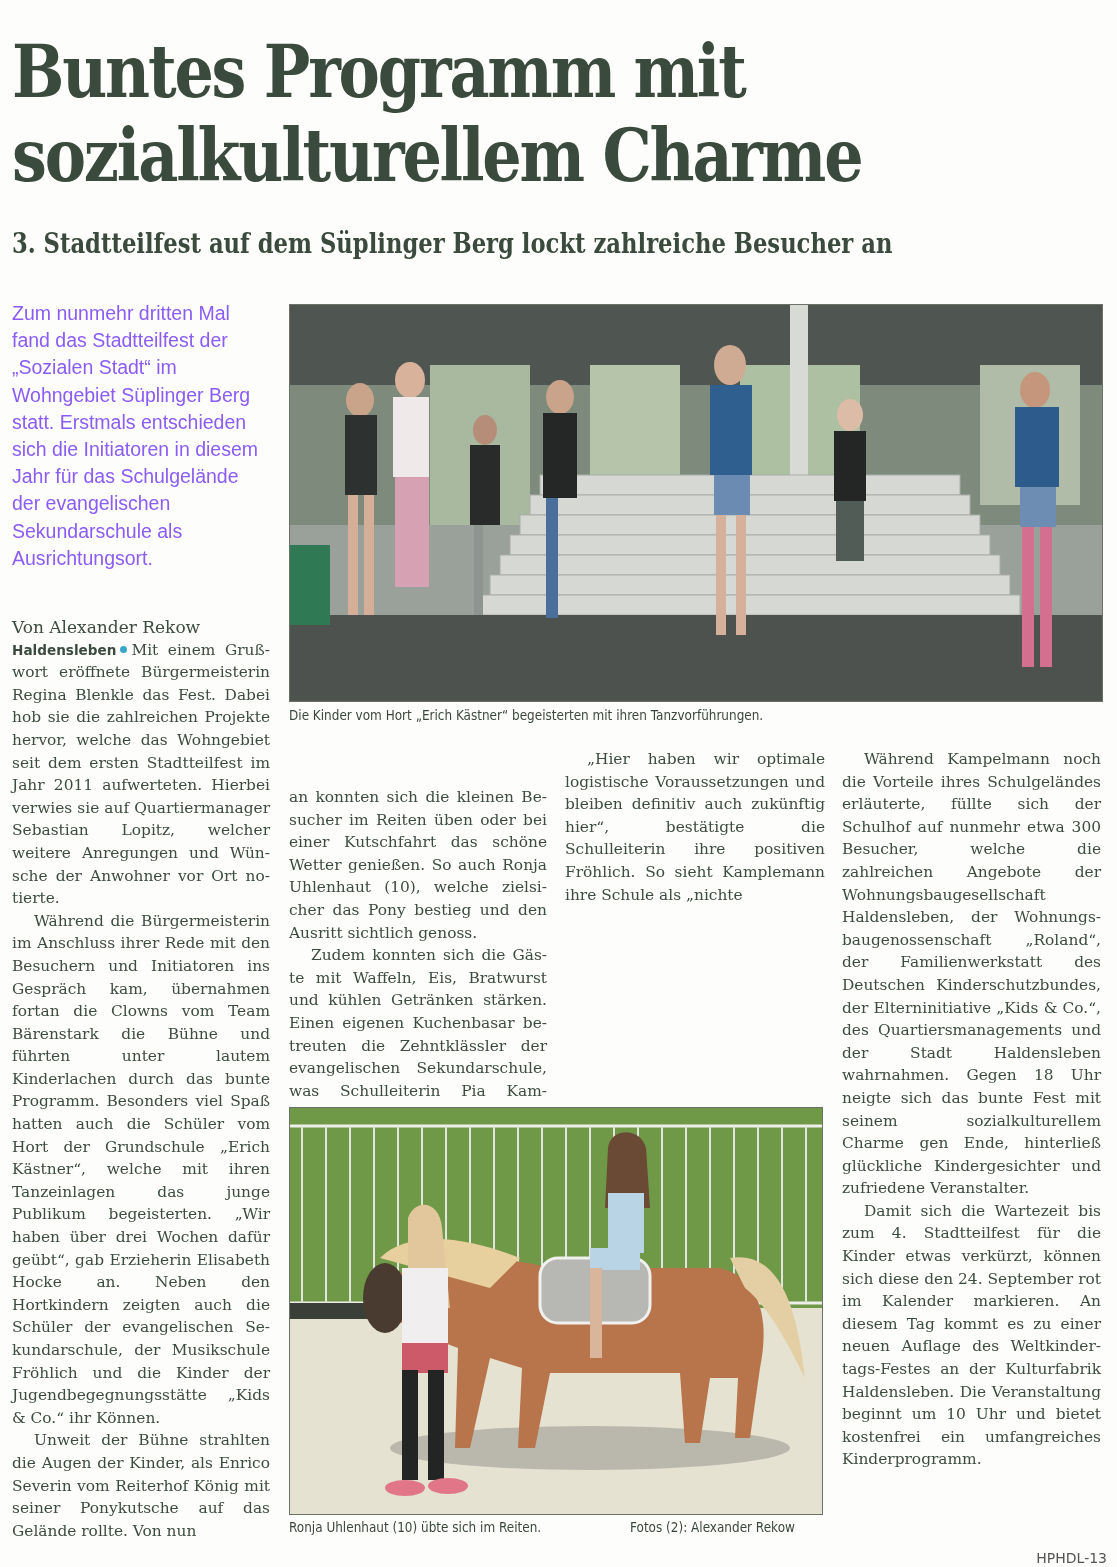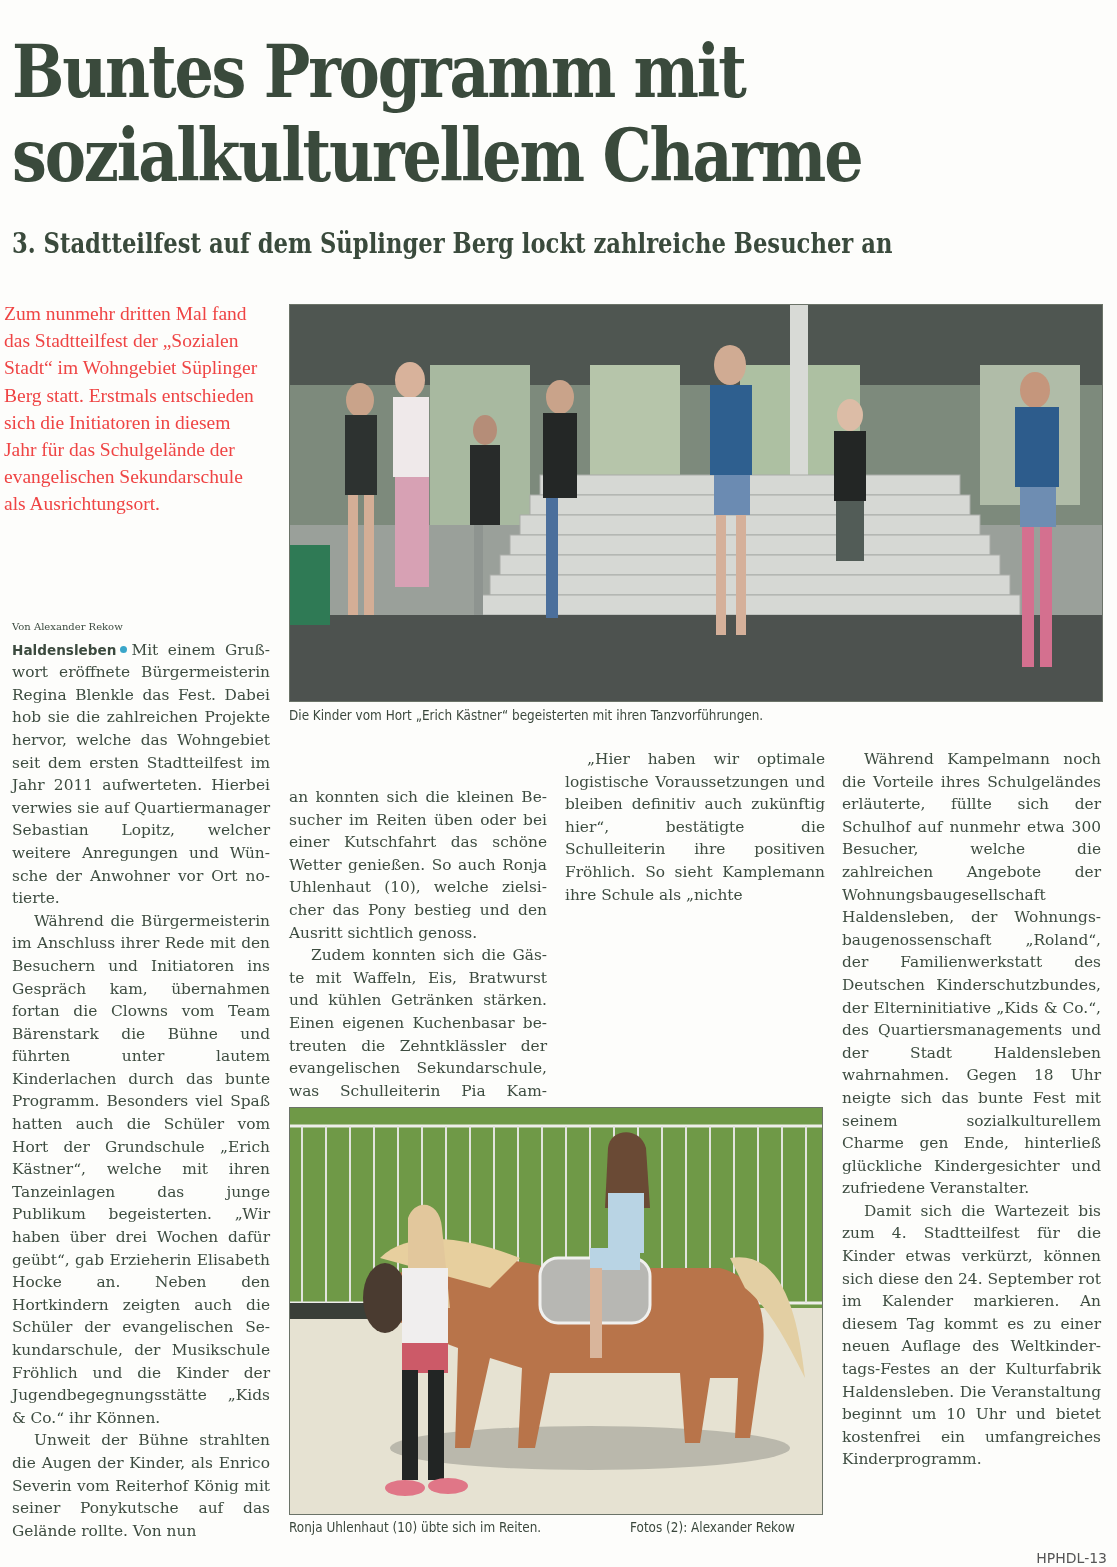--- a/index.html
+++ b/index.html
@@ -15,32 +15,32 @@
     font-size:72px; line-height:84px; color:#3a4a3c;
     letter-spacing:-2.5px; transform:scaleX(0.86); transform-origin:left top;
     margin:0;
   }
   .subhead {
     position:absolute; left:12px; top:226px; width:1150px;
     font-family:"DejaVu Serif", serif; font-size:27px; line-height:36px;
     color:#3a4a3c; transform:scaleX(0.84); transform-origin:left top; margin:0;
   }
   .lead {
-    position:absolute; left:4px; top:300px; width:260px;
-    font-family:Liberation Serif, serif; font-size:19.5px; line-height:27.2px;
-    color:#ef4444; margin:0;
+    position:absolute; left:12px; top:300px; width:260px;
+    font-family:Liberation Sans, sans-serif; font-size:19.5px; line-height:27.2px;
+    color:#8b5cf6; margin:0;
   }
   .col {
     position:absolute; font-family:"DejaVu Serif", serif;
     font-size:15.4px; line-height:22.6px; color:#3d4c40;
     text-align:justify; hyphens:manual;
   }
   .col p { margin:0; }
   .col p.indent { text-indent:22px; }
-  .byline { font-size:10px; }
+  .byline { font-size:17px; }
   .dateline {
     font-family:"DejaVu Sans", sans-serif; font-weight:bold; font-size:13.6px; color:#3b4a3e;
   }
   .dot { display:inline-block; width:7px; height:7px; border-radius:50%; background:#3aa6c9; margin:0 4px 2px 4px; vertical-align:middle; }
   .photo {
     position:absolute; border:1px solid #6b7368; overflow:hidden;
   }
   .caption {
     position:absolute; font-family:"DejaVu Sans", sans-serif; font-size:13.4px;
     color:#3a473c; white-space:nowrap; transform:scaleX(0.9); transform-origin:left top;

